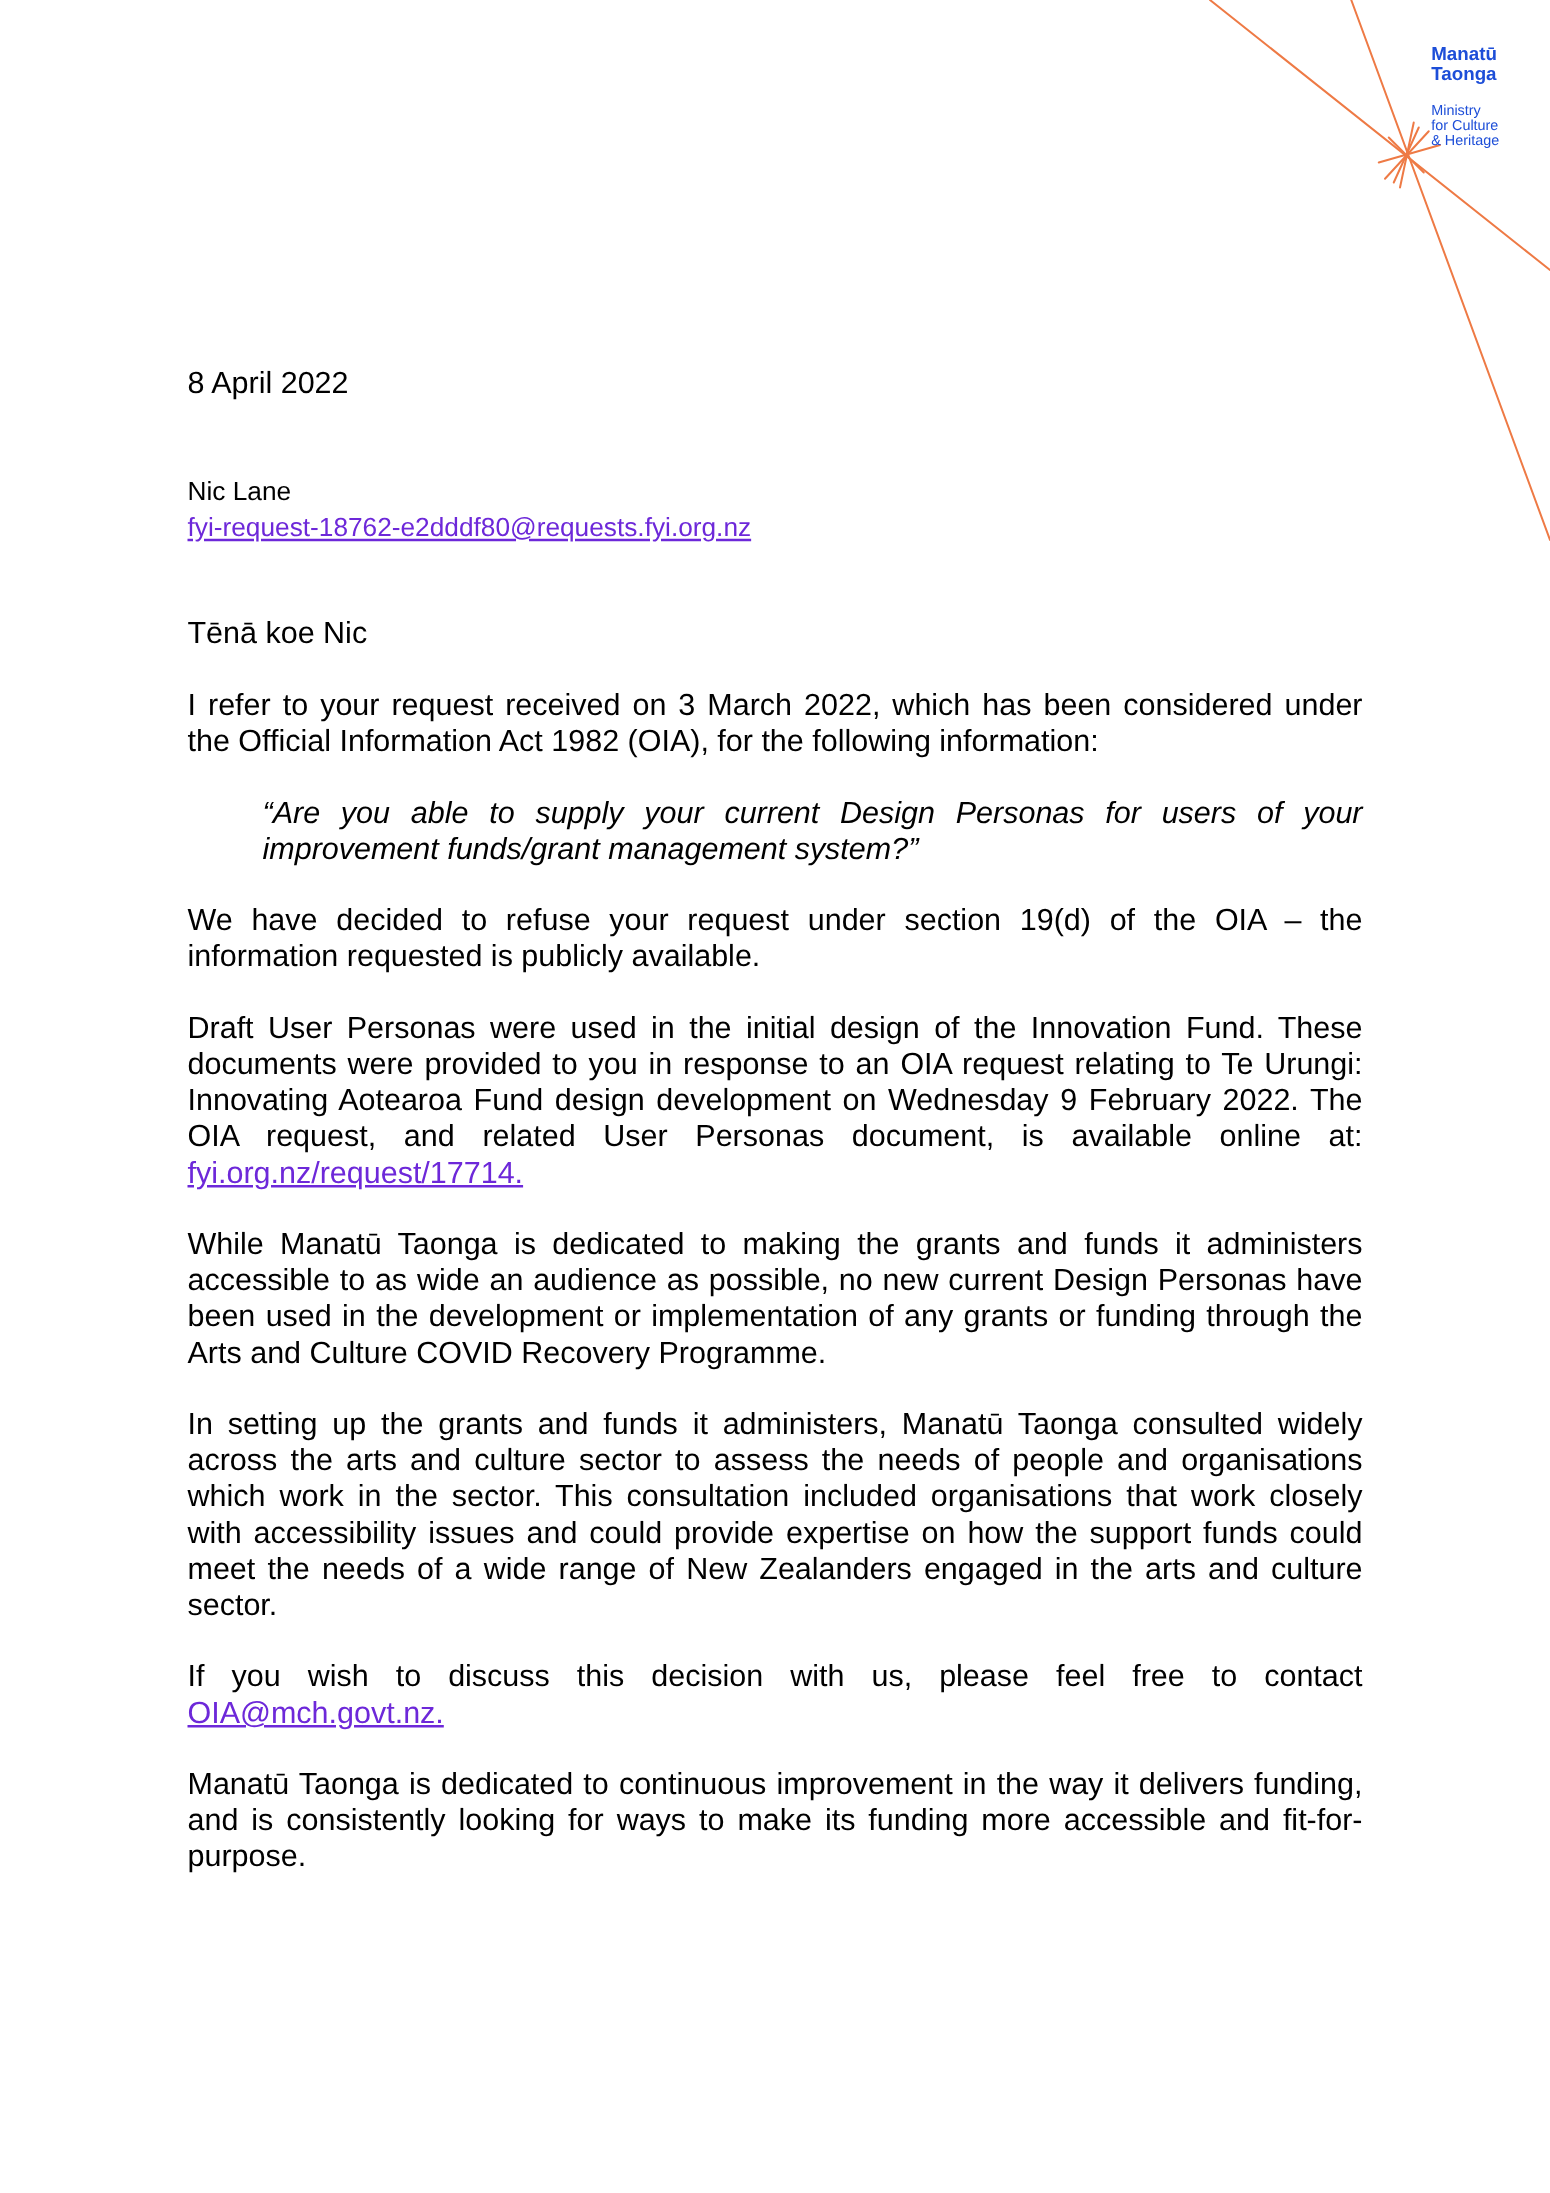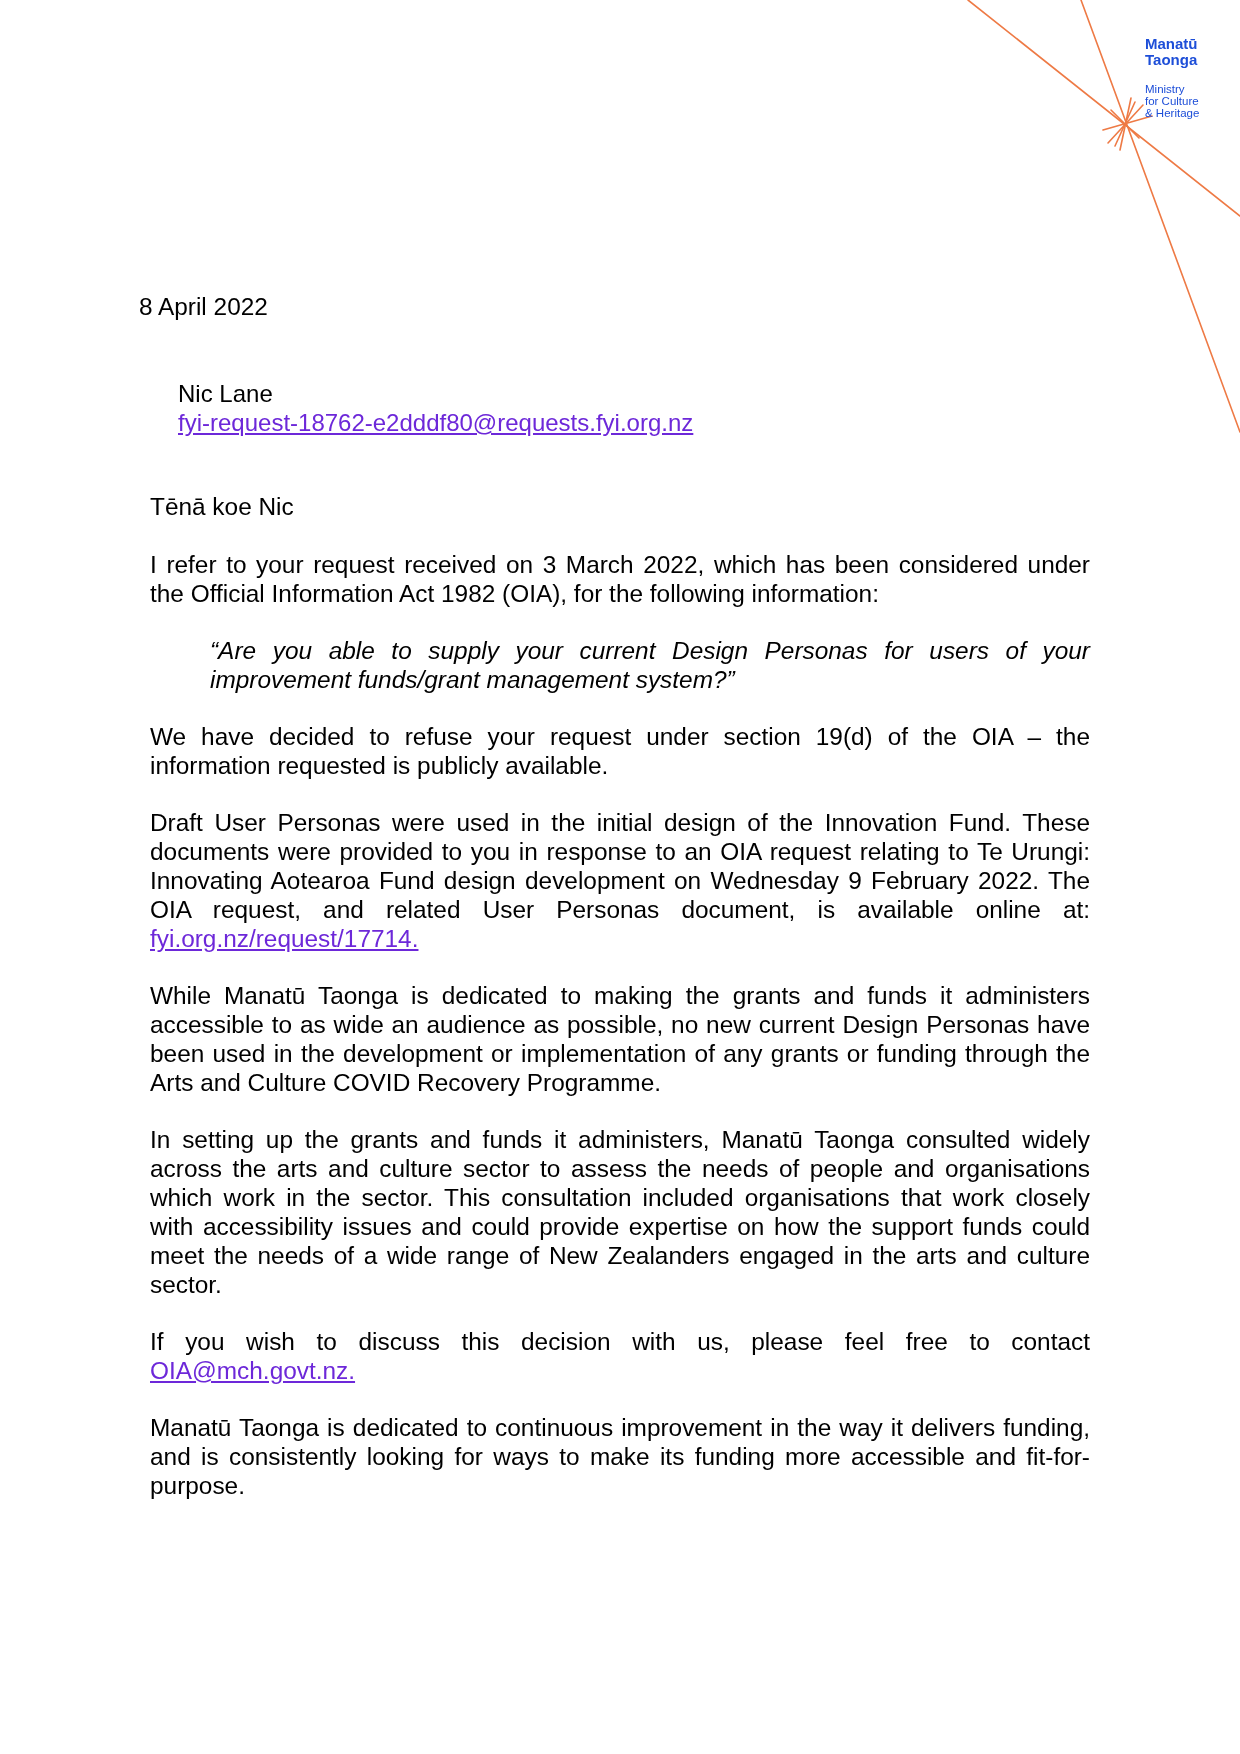--- a/index.html
+++ b/index.html
@@ -4,22 +4,22 @@
   <style>
     html, body { margin: 0; padding: 0; background: #ffffff; }
     body { width: 1240px; height: 1754px; position: relative; overflow: hidden;
            font-family: "Liberation Sans", sans-serif; color: #000000; }
     .logo-lines { position: absolute; left: 0; top: 0; width: 1240px; height: 460px; pointer-events: none; }
     .logo-text { position: absolute; left: 1145px; top: 36px; color: #1d4ed8;
                  font-family: "Liberation Sans", sans-serif; line-height: 1; }
     .logo-name { font-weight: bold; font-size: 15px; line-height: 16px; display: block; }
     .logo-sub { font-size: 11.5px; line-height: 12px; display: block; }
     .logo-sub-wrap { margin-top: 15px; }
-    .date { position: absolute; left: 139px; top: 292px; font-size: 24.4px; line-height: 29px; }
-    .recipient { position: absolute; left: 150px; top: 379px; font-size: 24px; line-height: 29px; margin-left: 28px; }
+    .date { position: absolute; left: 150px; top: 292px; font-size: 24.4px; line-height: 29px; }
+    .recipient { position: absolute; left: 150px; top: 379px; font-size: 21px; line-height: 29px; }
     a, .link { color: #6d28d9; text-decoration: underline; }
     .salutation { position: absolute; left: 150px; top: 492px; font-size: 24.4px; line-height: 29px; }
     .body { position: absolute; left: 150px; top: 550px; width: 940px; font-size: 24.4px; line-height: 29px; }
     .body p { margin: 0 0 28px 0; text-align: justify; text-align-last: left; }
     .body p.quote { margin-left: 60px; font-style: italic; }
   </style>
 </head>
 <body>
 
 <svg class="logo-lines" viewBox="0 0 1240 460" xmlns="http://www.w3.org/2000/svg">

